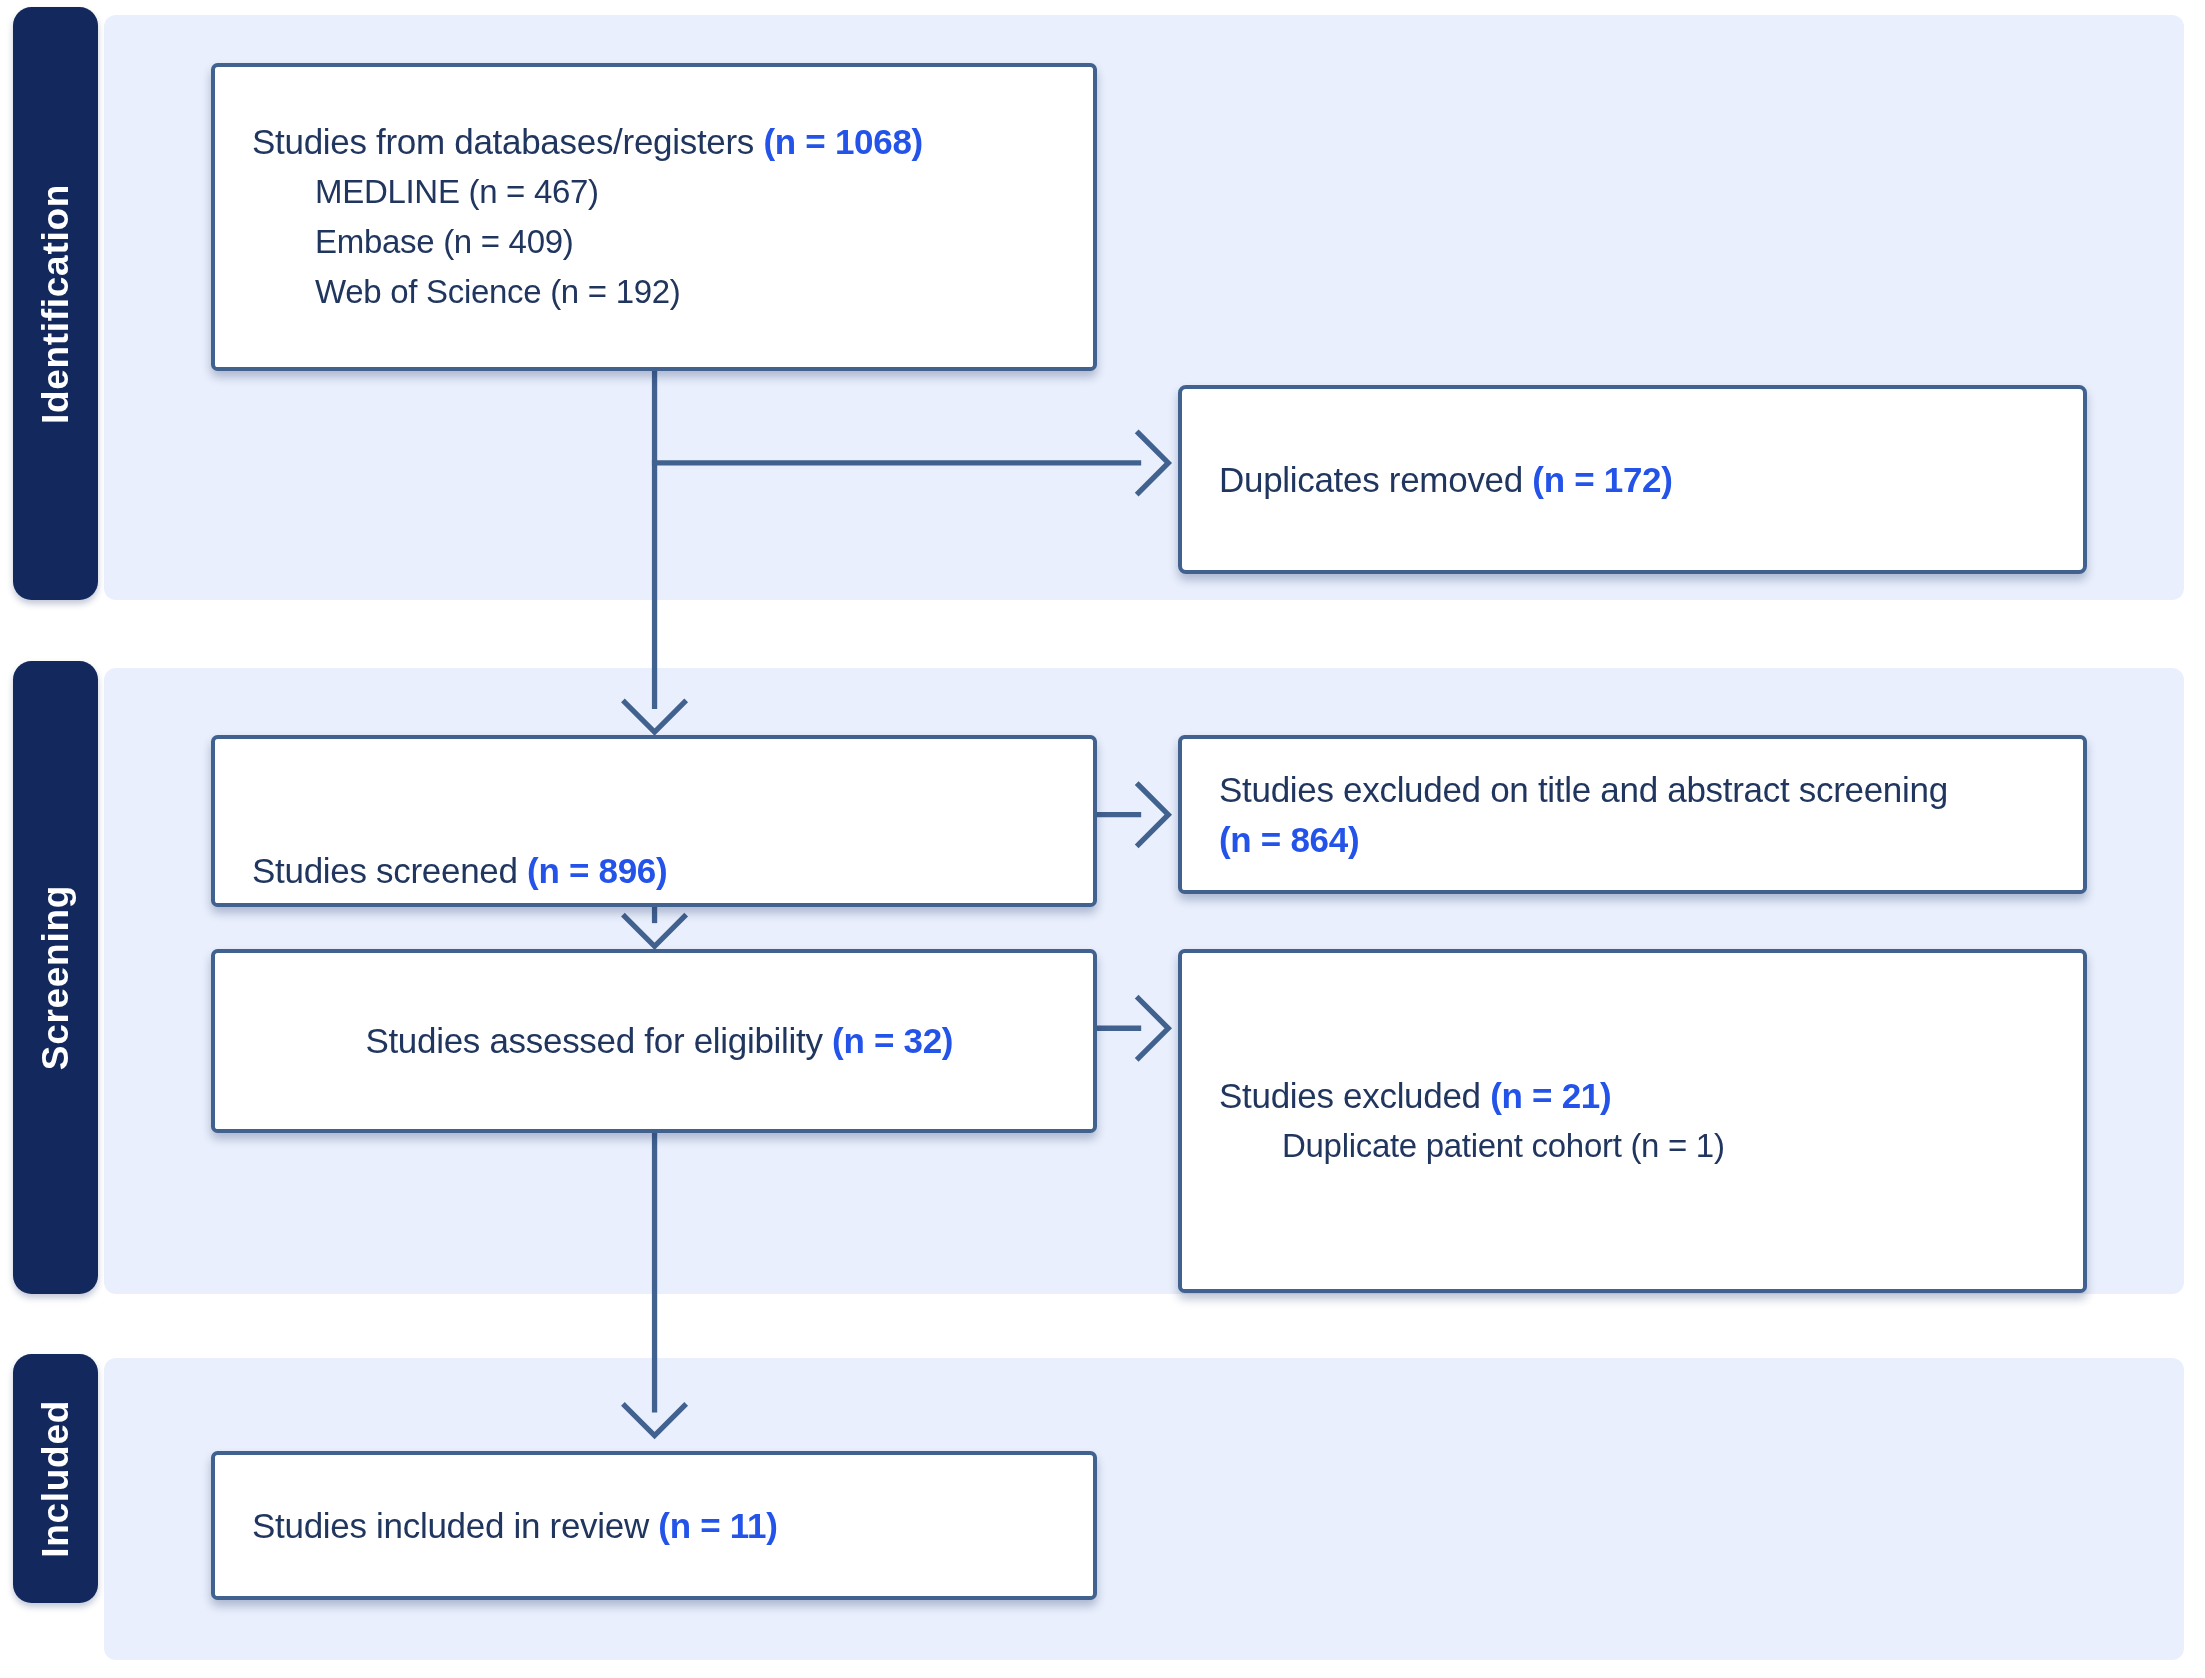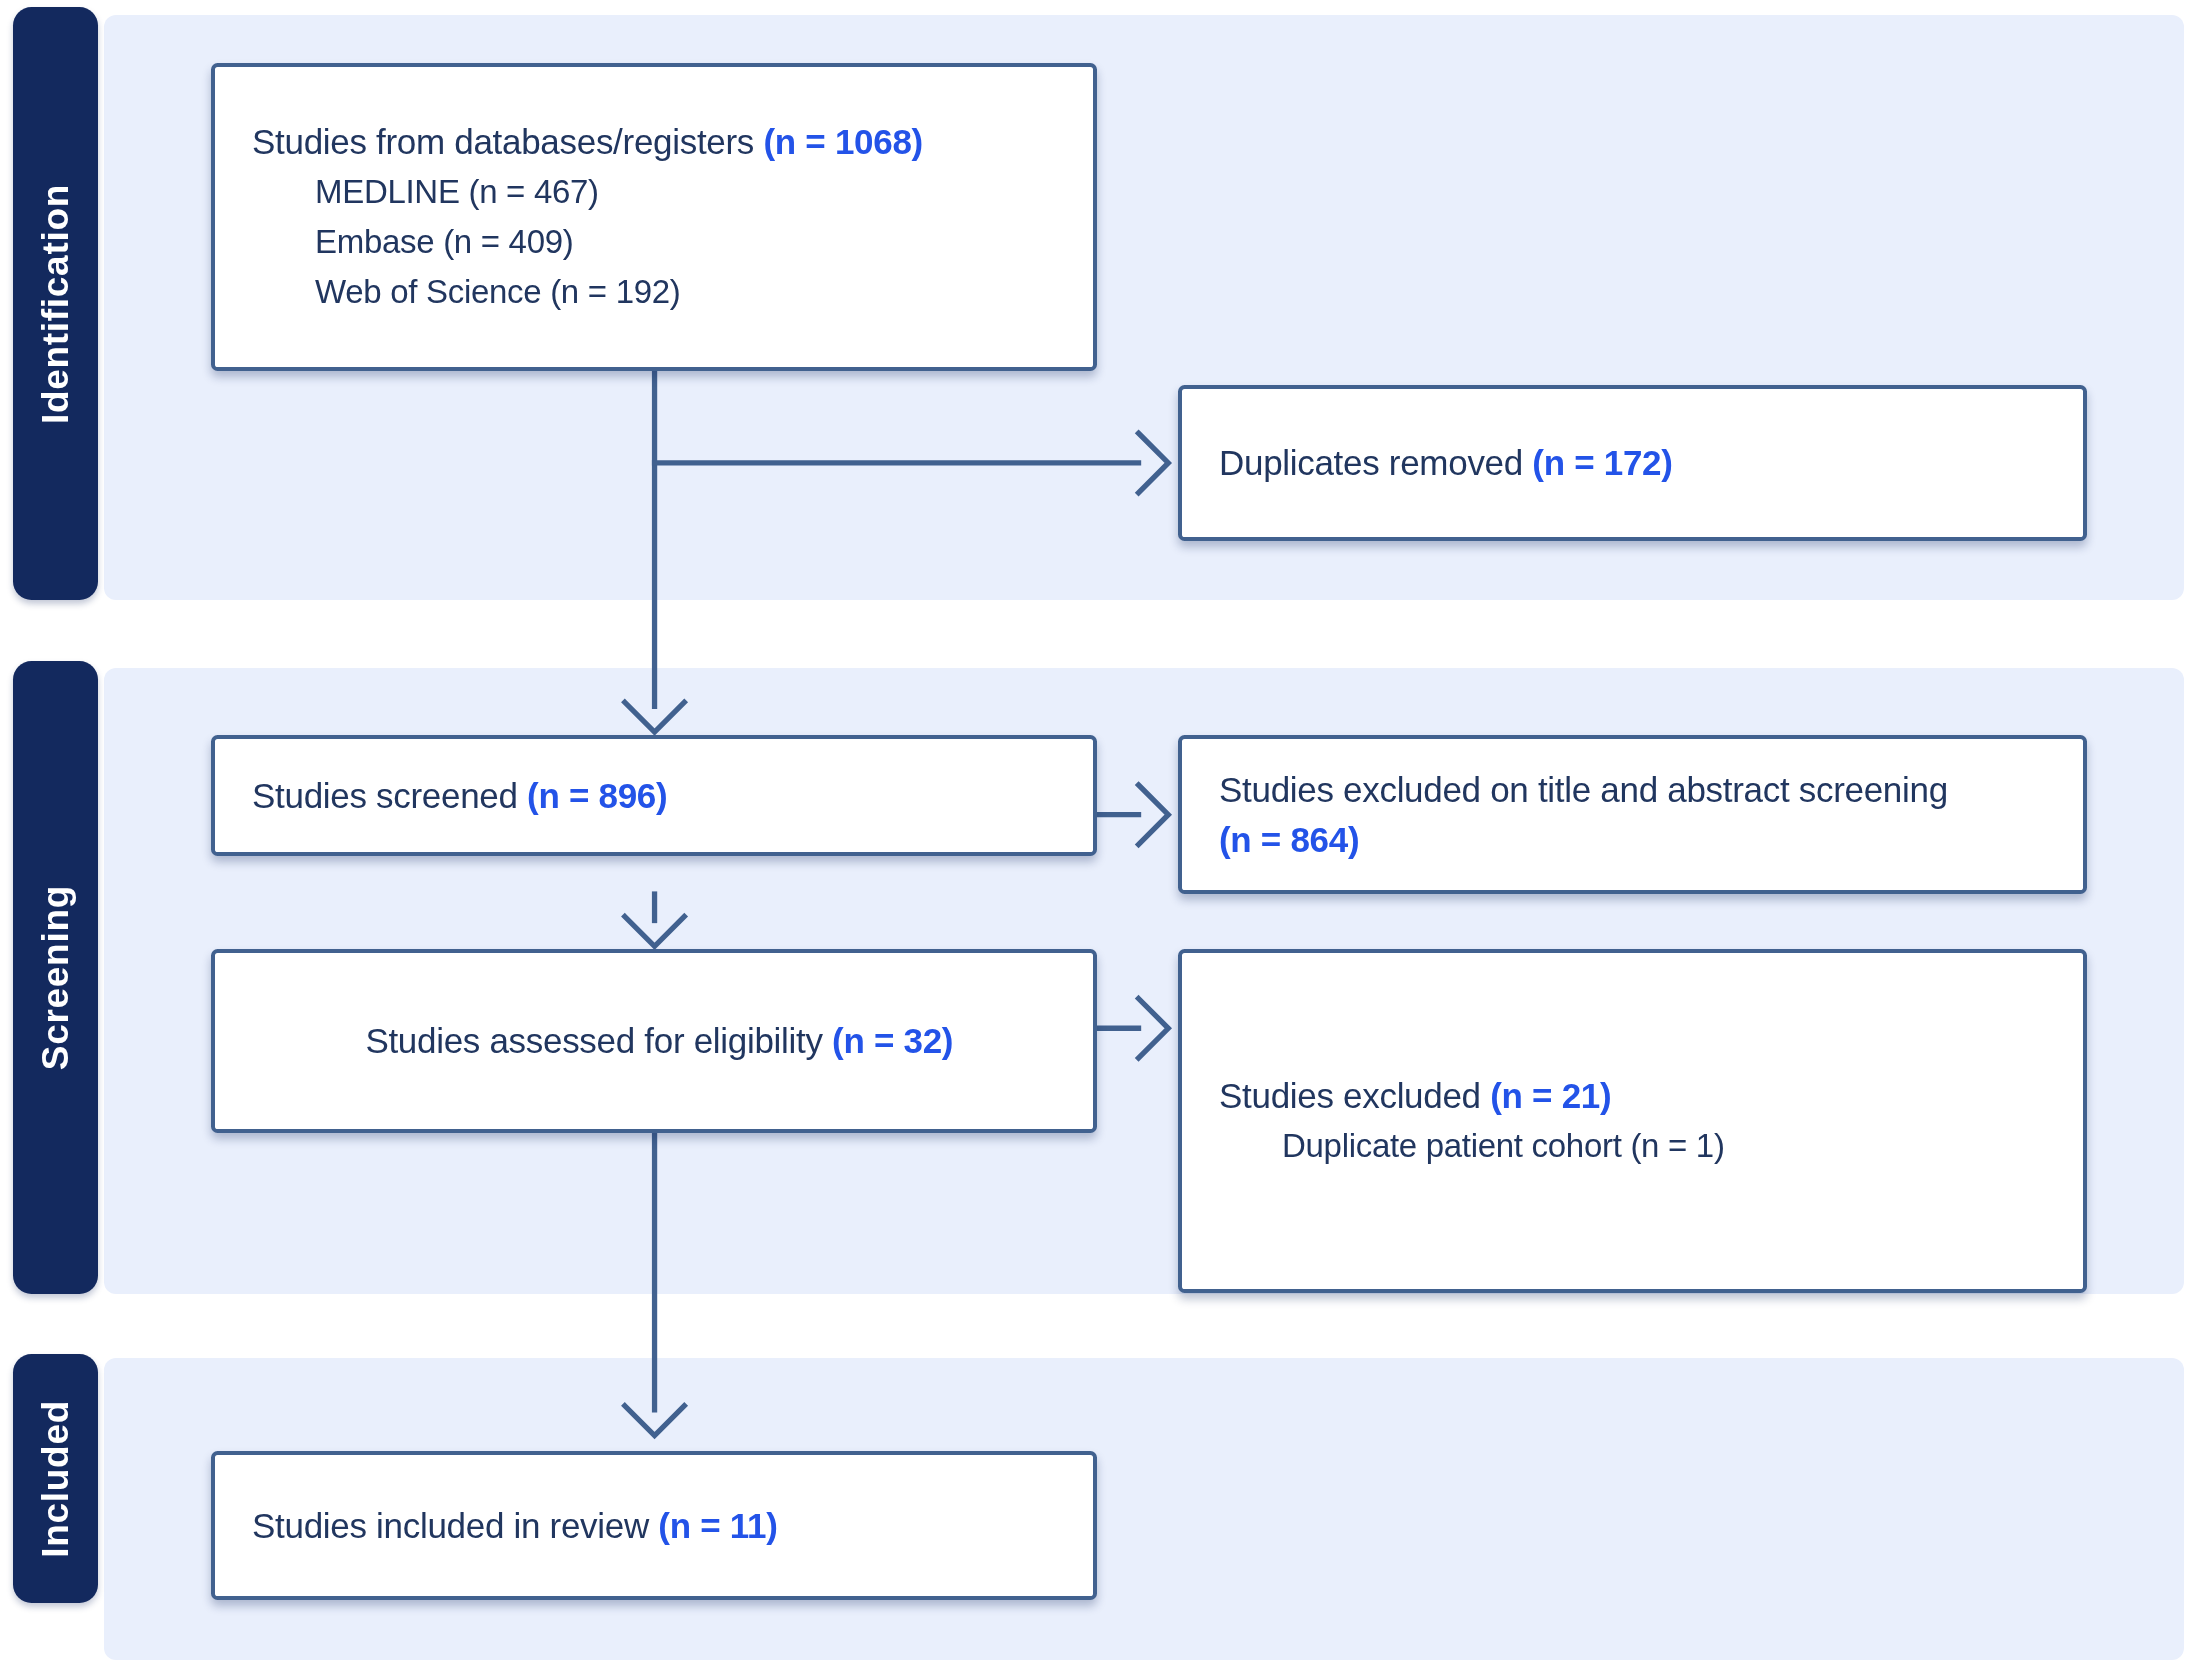--- a/index.html
+++ b/index.html
@@ -67,22 +67,22 @@
     justify-content:center;
     padding:6.6px 26.4px 6.6px 37px;
     color:var(--text-dark);
     font-size:35px;
     line-height:50px;
     letter-spacing:-0.3px;
   }
   .col-left{left:211px;width:886px;}
   .col-right{left:1178px;width:909px;}
   .fbox-databases{top:63px;height:308px;}
-  .fbox-duplicates{top:385px;height:156px;}
-  .fbox-screened{top:735px;height:121px;}
+  .fbox-duplicates{top:385px;height:189px;border-radius:8px;}
+  .fbox-screened{top:735px;height:172px;justify-content:flex-end;}
   .fbox-excluded-screening{top:735px;height:159px;}
   .fbox-eligibility{top:949px;height:184px;align-items:center;}
   .fbox-excluded-eligibility{top:949px;height:344px;}
   .fbox-included{top:1451px;height:149px;}
   .indent{
     padding-left:63px;
     font-size:33px;
   }
   .n{
     color:var(--text-blue);

